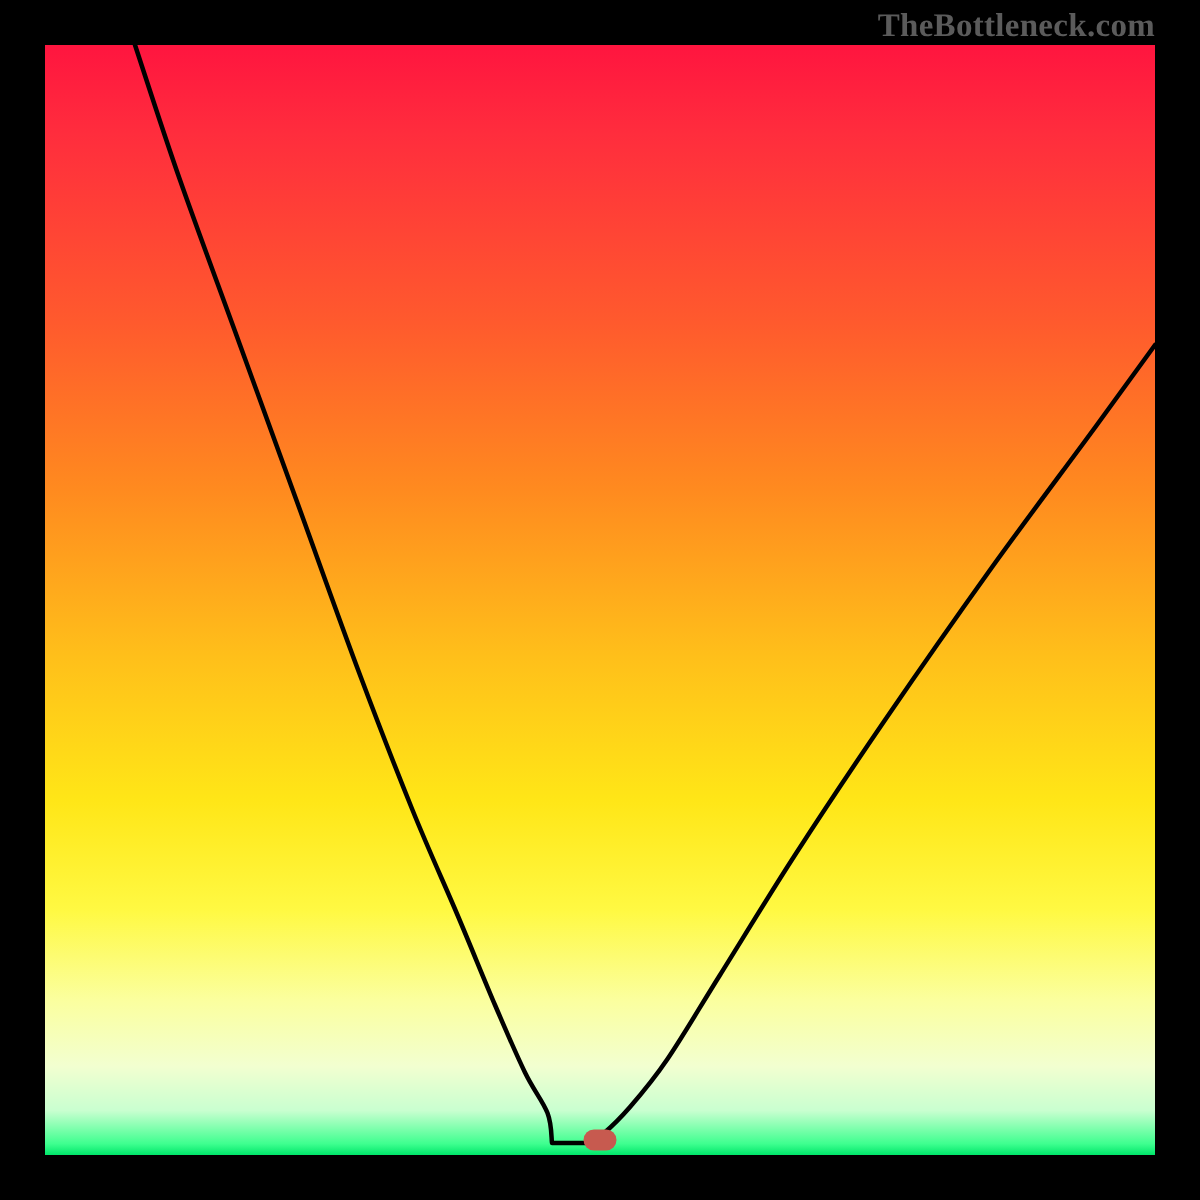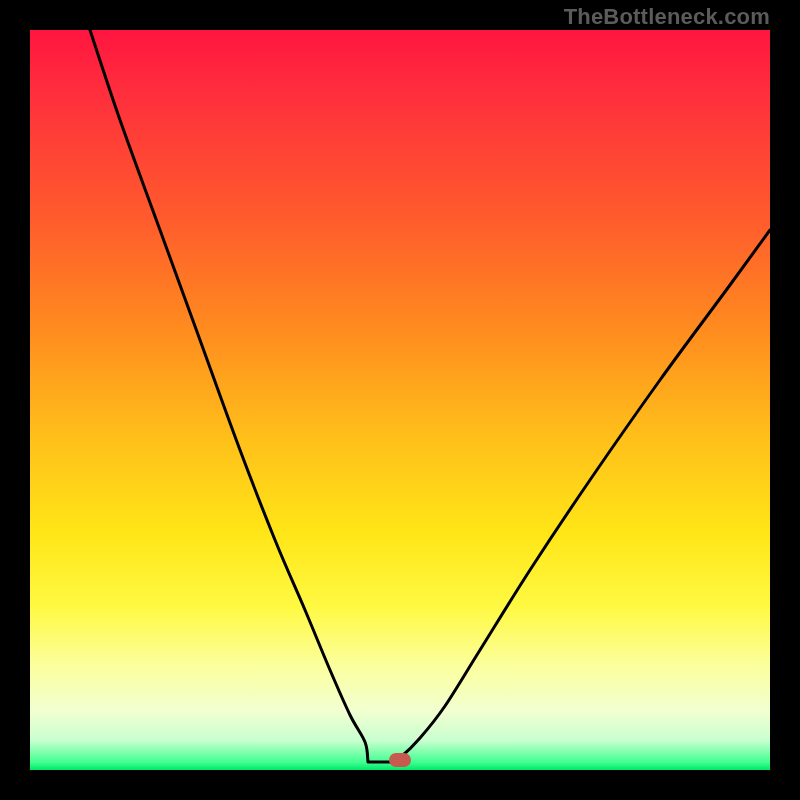--- a/index.html
+++ b/index.html
@@ -36,21 +36,21 @@
       #f2ffd0 92%,
       #c9ffd0 96%,
       #3eff8f 99%,
       #00e66a 100%
     );
   }
   .watermark {
     position: absolute;
     top: 4px;
     right: 30px;
-    font-family: Liberation Sans, sans-serif;
+    font-family: Liberation Serif, serif;
     font-size: 22px;
     font-weight: 600;
     color: #5b5b5b;
     letter-spacing: 0.2px;
   }
   .curve-svg {
     position: absolute;
     left: 0;
     top: 0;
     width: 740px;

